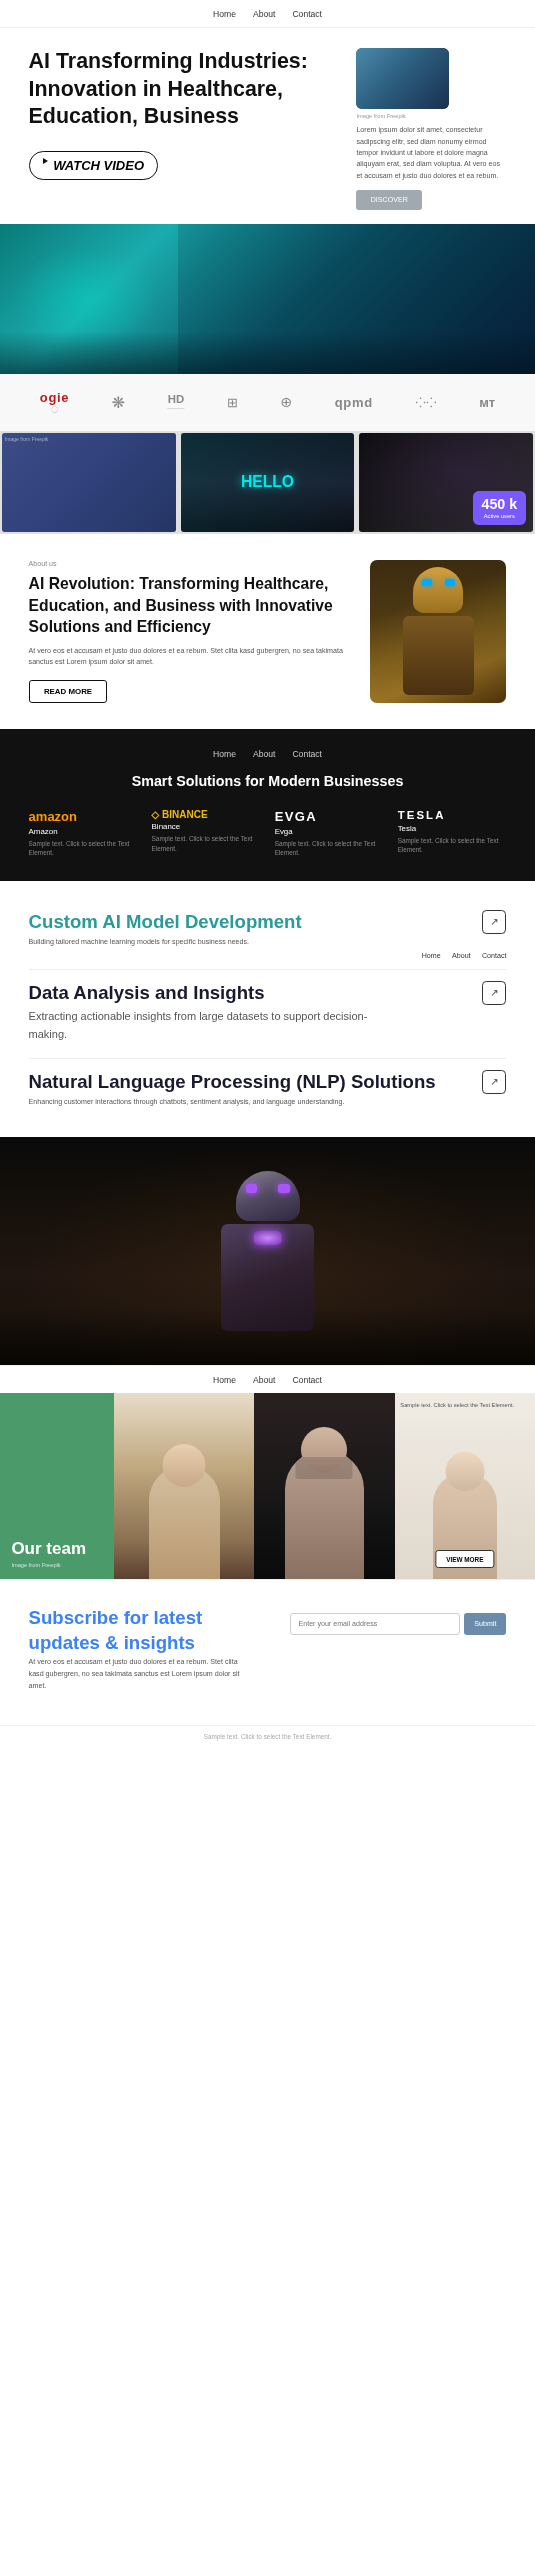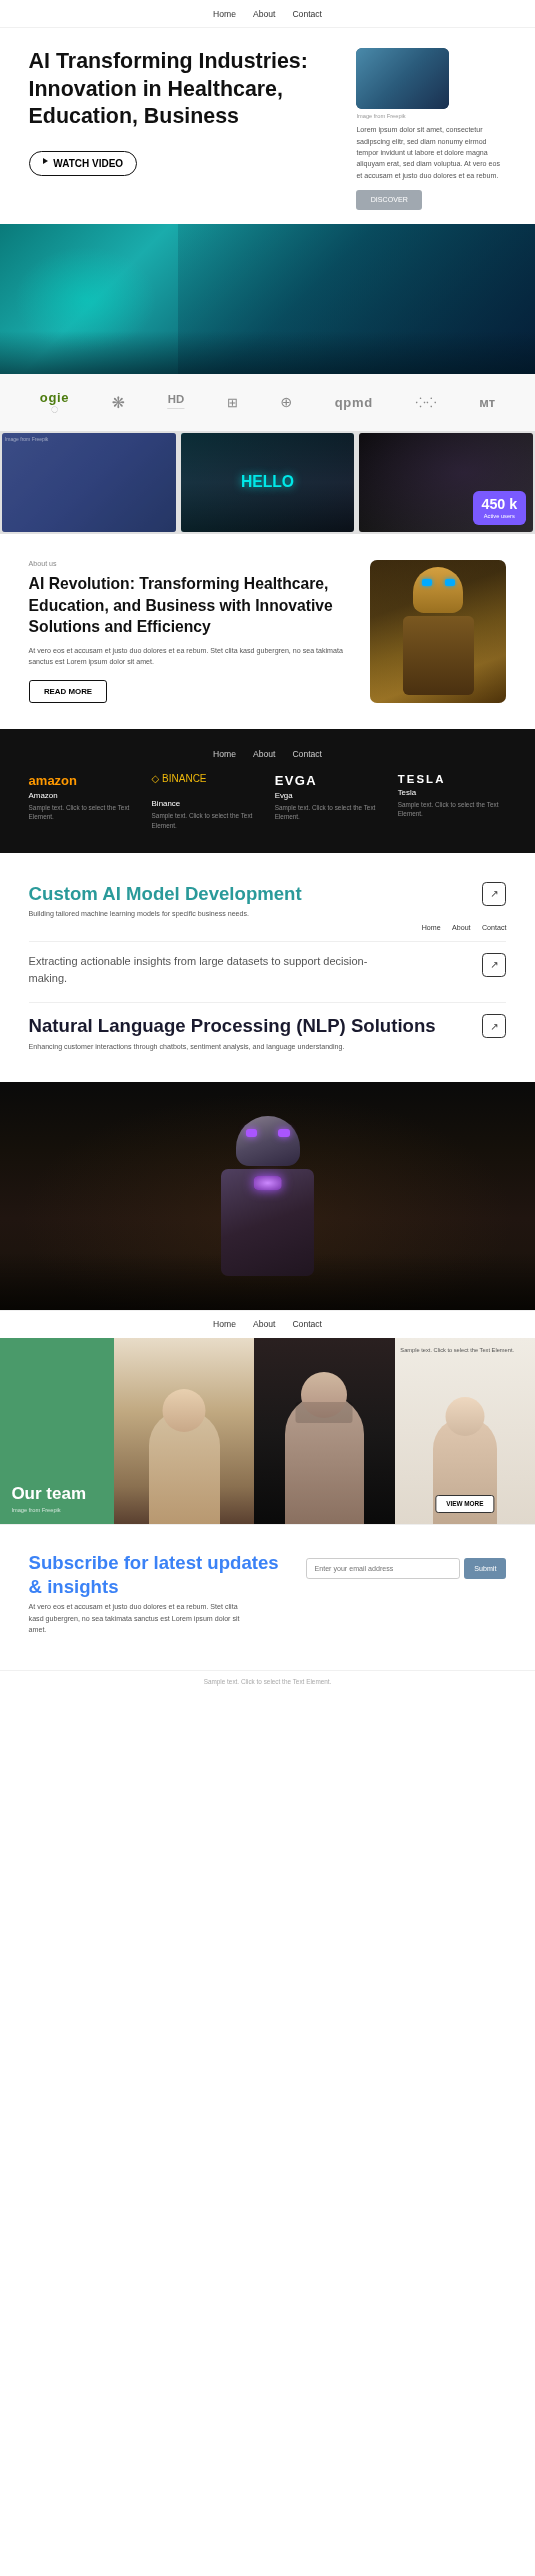--- a/index.html
+++ b/index.html
@@ -10,21 +10,21 @@
 
 <nav style="display:flex;justify-content:center;gap:17px;padding:8.6px 0;background:#fff;border-bottom:0.7px solid #f0f0f0;">
   <a href="#" style="font-size:8.6px;color:#333;text-decoration:none;">Home</a>
   <a href="#" style="font-size:8.6px;color:#333;text-decoration:none;">About</a>
   <a href="#" style="font-size:8.6px;color:#333;text-decoration:none;">Contact</a>
 </nav>
 
 <section style="display:flex;padding:20px 28.6px 14.3px;gap:14.3px;background:#fff;align-items:flex-start;">
   <div style="flex:1;">
     <h1 style="font-size:21.4px;font-weight:700;line-height:1.28;color:#111;margin-bottom:21px;">AI Transforming Industries: Innovation in Healthcare, Education, Business</h1>
-    <button style="display:inline-flex;align-items:flex-start;gap:5.7px;border:1.4px solid #111;border-radius:14.3px;padding:5.7px 13px;font-size:10px;font-weight:600;cursor:pointer;background:#fff;margin-bottom:0;">
+    <button style="display:inline-flex;align-items:flex-start;gap:5.7px;border:1.4px solid #111;border-radius:14.3px;padding:5.7px 13px;font-size:13px;font-weight:600;cursor:pointer;background:#fff;margin-bottom:0;font-style:italic;">
       <span style="width:0;height:0;border-top:3.6px solid transparent;border-bottom:3.6px solid transparent;border-left:5.7px solid #111;display:inline-block;"></span>
       <span>WATCH VIDEO</span>
     </button>
   </div>
   <div style="width:150px;">
     <div style="width:93px;height:61px;background:linear-gradient(135deg,#3a6a8a,#1a3a5a);border-radius:5.7px;margin-bottom:4.3px;display:flex;align-items:center;justify-content:center;overflow:hidden;">
       <div style="width:100%;height:100%;background:linear-gradient(135deg,#4a8aaa,#2a5a7a,#1a3050);border-radius:5.7px;"></div>
     </div>
     <div style="font-size:5.7px;color:#999;margin-bottom:5.7px;">Image from Freepik</div>
     <p style="font-size:7.1px;color:#555;line-height:1.6;margin-bottom:8.6px;">Lorem ipsum dolor sit amet, consectetur sadipscing elitr, sed diam nonumy eirmod tempor invidunt ut labore et dolore magna aliquyam erat, sed diam voluptua. At vero eos et accusam et justo duo dolores et ea rebum.</p>
@@ -35,21 +35,21 @@
 </section>
 
 <div style="width:535px;height:150px;background:linear-gradient(135deg,#0a7a7a 0%,#1aacac 25%,#0a5a6a 55%,#062030 100%);position:relative;overflow:hidden;">
   <div style="position:absolute;left:14.3px;top:21.4px;width:143px;height:107px;background:radial-gradient(ellipse,rgba(0,220,200,0.4),transparent 70%);border-radius:50%;"></div>
   <div style="position:absolute;right:0;top:0;width:357px;height:150px;background:linear-gradient(135deg,rgba(10,100,110,0.3),rgba(5,30,60,0.7));"></div>
   <div style="position:absolute;bottom:0;left:0;width:100%;height:43px;background:linear-gradient(transparent,rgba(0,20,30,0.6));"></div>
 </div>
 
 <div style="display:flex;justify-content:space-around;align-items:center;padding:15.7px 21.4px;background:#f8f8f8;flex-wrap:wrap;gap:5.7px;">
   <div style="display:flex;flex-direction:column;align-items:center;">
-    <div style="font-size:13px;font-weight:600;color:#4d7c0f;letter-spacing:0.7px;">ogie</div>
+    <div style="font-size:13px;font-weight:600;color:#b91c1c;letter-spacing:0.7px;">ogie</div>
     <div style="font-size:7.1px;color:#aaa;">〇</div>
   </div>
   <div style="font-size:15.7px;color:#888;">❋</div>
   <div style="text-align:center;">
     <div style="font-size:11.4px;font-weight:700;color:#888;">HD</div>
     <div style="font-size:5.7px;color:#aaa;">———</div>
   </div>
   <div style="font-size:13px;color:#888;">⊞</div>
   <div style="font-size:14.3px;color:#888;">⊕</div>
   <div style="font-size:13px;font-weight:600;color:#888;letter-spacing:0.7px;">qpmd</div>
@@ -95,30 +95,31 @@
     </div>
   </div>
 </section>
 
 <div style="background:#111;padding:20px 28.6px 23px;">
   <nav style="display:flex;justify-content:center;gap:17px;margin-bottom:14.3px;">
     <a href="#" style="font-size:8.6px;color:#ccc;text-decoration:none;">Home</a>
     <a href="#" style="font-size:8.6px;color:#ccc;text-decoration:none;">About</a>
     <a href="#" style="font-size:8.6px;color:#ccc;text-decoration:none;">Contact</a>
   </nav>
+  <h2 style="font-size:14.3px;font-weight:700;color:#fff;text-align:center;margin-bottom:20px;">Smart Solutions for Modern Businesses</h2>
   <div style="display:grid;grid-template-columns:repeat(4,1fr);gap:14.3px;">
 
     <div>
       <div style="font-size:13px;font-weight:700;color:#ff9900;margin-bottom:2.9px;">amazon</div>
       <div style="font-size:7.9px;color:#fff;margin-bottom:2.9px;">Amazon</div>
       <div style="font-size:6.4px;color:#888;line-height:1.5;">Sample text. Click to select the Text Element.</div>
     </div>
 
     <div>
-      <div style="font-size:10px;font-weight:400;color:#f0b90b;margin-bottom:15px;">◇ BINANCE</div>
+      <div style="font-size:10px;font-weight:700;color:#f0b90b;margin-bottom:2px;">◇ BINANCE</div>
       <div style="font-size:7.9px;color:#fff;margin-bottom:2.9px;">Binance</div>
       <div style="font-size:6.4px;color:#888;line-height:1.5;">Sample text. Click to select the Text Element.</div>
     </div>
 
     <div>
       <div style="font-size:13px;font-weight:700;color:#fff;margin-bottom:2.9px;letter-spacing:1.4px;">EVGA</div>
       <div style="font-size:7.9px;color:#fff;margin-bottom:2.9px;">Evga</div>
       <div style="font-size:6.4px;color:#888;line-height:1.5;">Sample text. Click to select the Text Element.</div>
     </div>
 
@@ -140,20 +141,21 @@
     </button>
   </div>
   <div style="height:0.7px;background:#eee;margin:11.4px 0;"></div>
 
   <div style="position:relative;margin-bottom:14.3px;">
     <div style="position:absolute;top:-28.6px;right:0;display:flex;gap:11.4px;">
       <a href="#" style="font-size:7.1px;color:#333;text-decoration:none;">Home</a>
       <a href="#" style="font-size:7.1px;color:#333;text-decoration:none;">About</a>
       <a href="#" style="font-size:7.1px;color:#333;text-decoration:none;">Contact</a>
     </div>
+    <h2 style="font-size:18.6px;font-weight:700;color:#1a1a2e;line-height:1.25;padding-right:31px;">Data Analysis and Insights</h2>
     <p style="font-size:11px;color:#555;margin-top:4.3px;max-width:343px;line-height:1.6;">Extracting actionable insights from large datasets to support decision-making.</p>
     <button style="position:absolute;top:0;right:0;width:24px;height:24px;border:1.1px solid #333;border-radius:4.3px;background:#fff;cursor:pointer;display:flex;align-items:center;justify-content:center;">
       <span style="font-size:10px;color:#333;">↗</span>
     </button>
   </div>
   <div style="height:0.7px;background:#eee;margin:11.4px 0;"></div>
 
   <div style="position:relative;margin-bottom:14.3px;">
     <h2 style="font-size:18.6px;font-weight:700;color:#1a1a2e;line-height:1.25;padding-right:31px;">Natural Language Processing (NLP) Solutions</h2>
     <p style="font-size:7.1px;color:#555;margin-top:4.3px;max-width:343px;line-height:1.6;">Enhancing customer interactions through chatbots, sentiment analysis, and language understanding.</p>
@@ -222,21 +224,21 @@
       </div>
     </div>
   </div>
 </section>
 
 <section style="background:#fff;padding:26px 28.6px 21.4px;border-top:0.7px solid #eee;display:flex;gap:21.4px;align-items:flex-start;">
   <div style="flex:1;">
     <h2 style="font-size:18.6px;font-weight:700;color:#3b82f6;line-height:1.32;margin-bottom:2px;">Subscribe for latest updates &amp; insights</h2>
     <p style="font-size:7.1px;color:#555;line-height:1.65;margin-bottom:11.4px;max-width:214px;">At vero eos et accusam et justo duo dolores et ea rebum. Stet clita kasd gubergren, no sea takimata sanctus est Lorem ipsum dolor sit amet.</p>
   </div>
-  <div style="width:200px;padding-top:7.1px;">
+  <div style="width:216px;padding-top:7.1px;">
     <div style="display:flex;gap:4.3px;margin-bottom:5.7px;">
       <input type="email" style="flex: 1 1 0%; border: 0.7px solid rgb(204, 204, 204); border-radius: 2.9px; padding: 5.7px 7.1px; font-size: 7.1px; outline: none;" placeholder="Enter your email address">
       <button style="background:#6a8caa;color:#fff;border:none;border-radius:2.9px;padding:5.7px 10px;font-size:7.1px;cursor:pointer;white-space:nowrap;">
         <span>Submit</span>
       </button>
     </div>
   </div>
 </section>
 
 <div style="background:#fff;padding:7.1px 28.6px 14.3px;text-align:center;border-top:0.7px solid #f0f0f0;">

